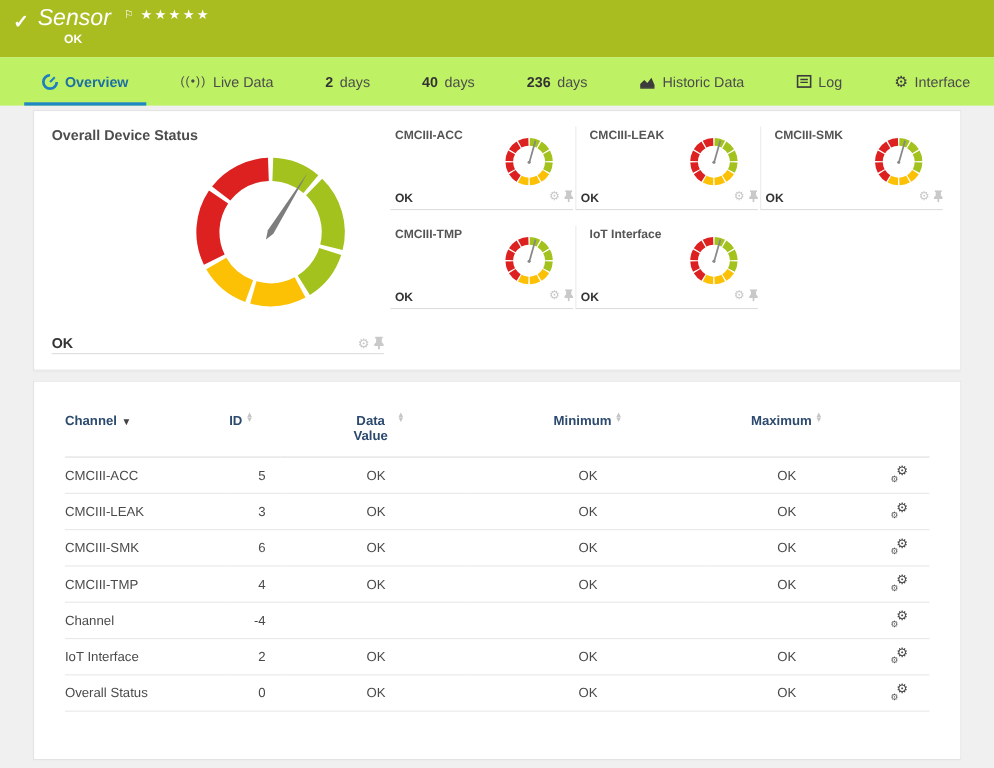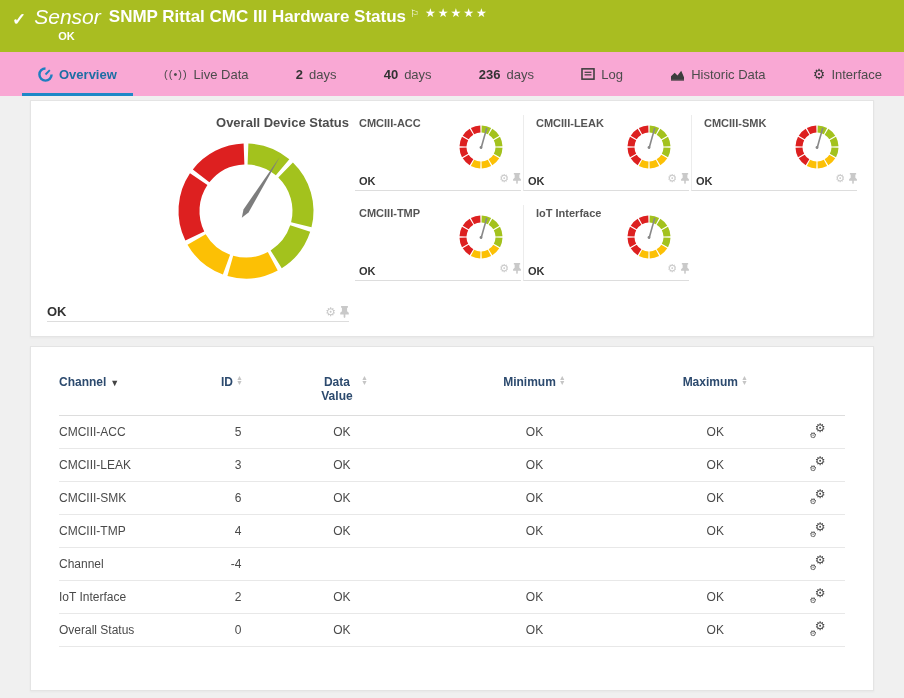--- a/index.html
+++ b/index.html
@@ -10,37 +10,37 @@
   .topbar { background:#a9bd21; height:52px; padding:6px 10px 0 10px; display:flex; align-items:flex-start; color:#fff; }
   .topbar .chk { font-size:17px; font-weight:bold; margin:3px 8px 0 2px; }
   .trow1 { display:flex; align-items:flex-start; line-height:22px; }
   .kind { font-style:italic; font-size:21px; margin-right:8px; }
   .ptitle { font-size:17px; font-weight:bold; }
   .flag { font-size:10px; margin:0 6px 0 4px; position:relative; top:-3px; cursor:pointer; }
   .stars { font-size:12px; letter-spacing:2px; position:relative; top:-4px; cursor:pointer; }
   .trow2 { font-size:11px; font-weight:bold; margin:2px 0 0 24px; }
 
   
-  .tabbar { background:#f9a8d4; height:44px; display:flex; align-items:stretch; justify-content:space-between; padding:0 14px 0 30px; }
+  .tabbar { background:#bef264; height:44px; display:flex; align-items:stretch; justify-content:space-between; padding:0 14px 0 30px; }
   .tab { display:flex; align-items:center; gap:6px; font-size:13px; color:#4c4c4c; text-decoration:none; cursor:pointer; padding:0 8px; position:relative; white-space:nowrap; }
   .tab .num { font-weight:bold; color:#333; }
   .tab.active { color:#1c6ea4; font-weight:bold; }
   .tab.active::after { content:""; position:absolute; left:-8px; right:-8px; bottom:0; height:3px; background:#1e88c7; }
   .tab svg { display:block; }
   .tab .bcast { font-size:11px; letter-spacing:1px; color:#4c4c4c; }
   .tab .gearglyph { font-size:14px; color:#3c3c3c; }
 
   
   main { padding:4px 30px 0 30px; }
   .panel { background:#fff; border:1px solid #e4e4e4; box-shadow:0 1px 2px rgba(0,0,0,.04); }
   .panel-overview { height:237px; display:flex; padding:14px 16px; }
   .panel-table { height:345px; margin-top:9px; padding:28px 28px 30px 28px; }
 
   
-  .big-card { width:302px; position:relative; border-bottom:1px solid #ddd; margin-right:6px;text-align:right; }
+  .big-card { width:302px; position:relative; border-bottom:1px solid #ddd; margin-right:6px; }
   .card-title { font-size:13px; font-weight:bold; color:#4d4d4d; }
   .big-card svg.gauge { position:absolute; left:119px; top:16px; }
   .card-footer { position:absolute; bottom:2px; left:0; right:0; display:flex; justify-content:space-between; align-items:center; }
   .card-footer .status { font-size:13px; font-weight:bold; color:#333; }
   .foot-icons { display:flex; align-items:center; gap:4px; color:#c9c9c9; }
   .foot-icons .gear { font-size:12px; cursor:pointer; }
   .foot-icons svg { cursor:pointer; }
 
   
   .mini-grid { flex:1; display:grid; grid-template-columns:repeat(3,1fr); grid-auto-rows:76px; column-gap:2px; row-gap:14px; }
@@ -51,21 +51,21 @@
   .mini-footer { position:absolute; bottom:3px; left:4px; right:0; display:flex; justify-content:space-between; align-items:flex-end; }
   .mini-card:nth-child(3n+1) .mini-footer { left:4px; }
   .mini-footer .status { font-size:11px; font-weight:bold; color:#333; }
   .mini-footer .foot-icons { position:relative; top:-2px; }
   .mini-footer .foot-icons .gear { font-size:11px; }
 
   
   table.channels { width:100%; border-collapse:collapse; table-layout:fixed; }
   th { color:#2c4a6e; font-size:12px; font-weight:bold; text-align:center; vertical-align:top; padding-bottom:12px; border-bottom:1px solid #ddd;margin-left:27px; }
   th.c0 { text-align:left; }
-  th.c1 { text-align:center; }
+  th.c1 { text-align:left; }
   th .hlabel { display:inline-block; }
   th.c2 .hlabel { max-width:42px; }
   .sortset { display:inline-flex; flex-direction:column; vertical-align:top; margin-left:3px; line-height:5px; font-size:7px; color:#c5c5c5; cursor:pointer; }
   .sortdown { font-size:9px; color:#444; margin-left:4px; cursor:pointer; }
   td { font-size:12px; color:#4a4a4a; height:33px; border-bottom:1px solid #e8e8e8; text-align:center; }
   td.c0 { text-align:left; }
   td.c1 { text-align:right; padding-right:14px; }
   td.c5 { text-align:center; }
   .gears { position:relative; display:inline-block; width:16px; height:14px; color:#4a4a4a; cursor:pointer; }
   .gears .g1 { position:absolute; right:0; top:-3px; font-size:12px; }
@@ -75,21 +75,20 @@
 </head>
 <body>
 
 <div class="app">
 
   <header class="topbar">
     <span class="chk">✓</span>
     <div>
       <div class="trow1">
         <span class="kind">Sensor</span>
-        <span class="ptitle">SNMP Rittal CMC III Hardware Status</span>
         <span class="flag">⚐</span>
         <span class="stars">★★★★★</span>
       </div>
       <div class="trow2"><span>OK</span></div>
     </div>
   </header>
 
   <nav class="tabbar" id="tabbar">
       <a class="tab active">
         <svg width="15" height="15" viewBox="0 0 16 16">
@@ -108,33 +107,33 @@
       </a>
       <a class="tab">
         <span class="num">40</span>
         <span class="tlabel">days</span>
       </a>
       <a class="tab">
         <span class="num">236</span>
         <span class="tlabel">days</span>
       </a>
       <a class="tab">
+        <svg width="15" height="13" viewBox="0 0 16 14">
+          <path d="M1 12h14v-2l-3-7-4 5-3-3-4 4z" fill="#3c3c3c"></path>
+          <rect x="1" y="12" width="14" height="1.6" fill="#3c3c3c"></rect>
+        </svg>
+        <span class="tlabel">Historic Data</span>
+      </a>
+      <a class="tab">
         <svg width="14" height="12" viewBox="0 0 16 14">
           <rect x="1" y="1" width="14" height="12" fill="none" stroke="#3c3c3c" stroke-width="1.8"></rect>
           <line x1="4" y1="5" x2="12" y2="5" stroke="#3c3c3c" stroke-width="1.4"></line>
           <line x1="4" y1="8" x2="12" y2="8" stroke="#3c3c3c" stroke-width="1.4"></line>
         </svg>
         <span class="tlabel">Log</span>
-      </a>
-      <a class="tab">
-        <svg width="15" height="13" viewBox="0 0 16 14">
-          <path d="M1 12h14v-2l-3-7-4 5-3-3-4 4z" fill="#3c3c3c"></path>
-          <rect x="1" y="12" width="14" height="1.6" fill="#3c3c3c"></rect>
-        </svg>
-        <span class="tlabel">Historic Data</span>
       </a>
       <a class="tab">
         <span class="gearglyph">⚙</span>
         <span class="tlabel">Interface</span>
       </a>
     </nav>
 
   <main>
 
     <section class="panel panel-overview">

